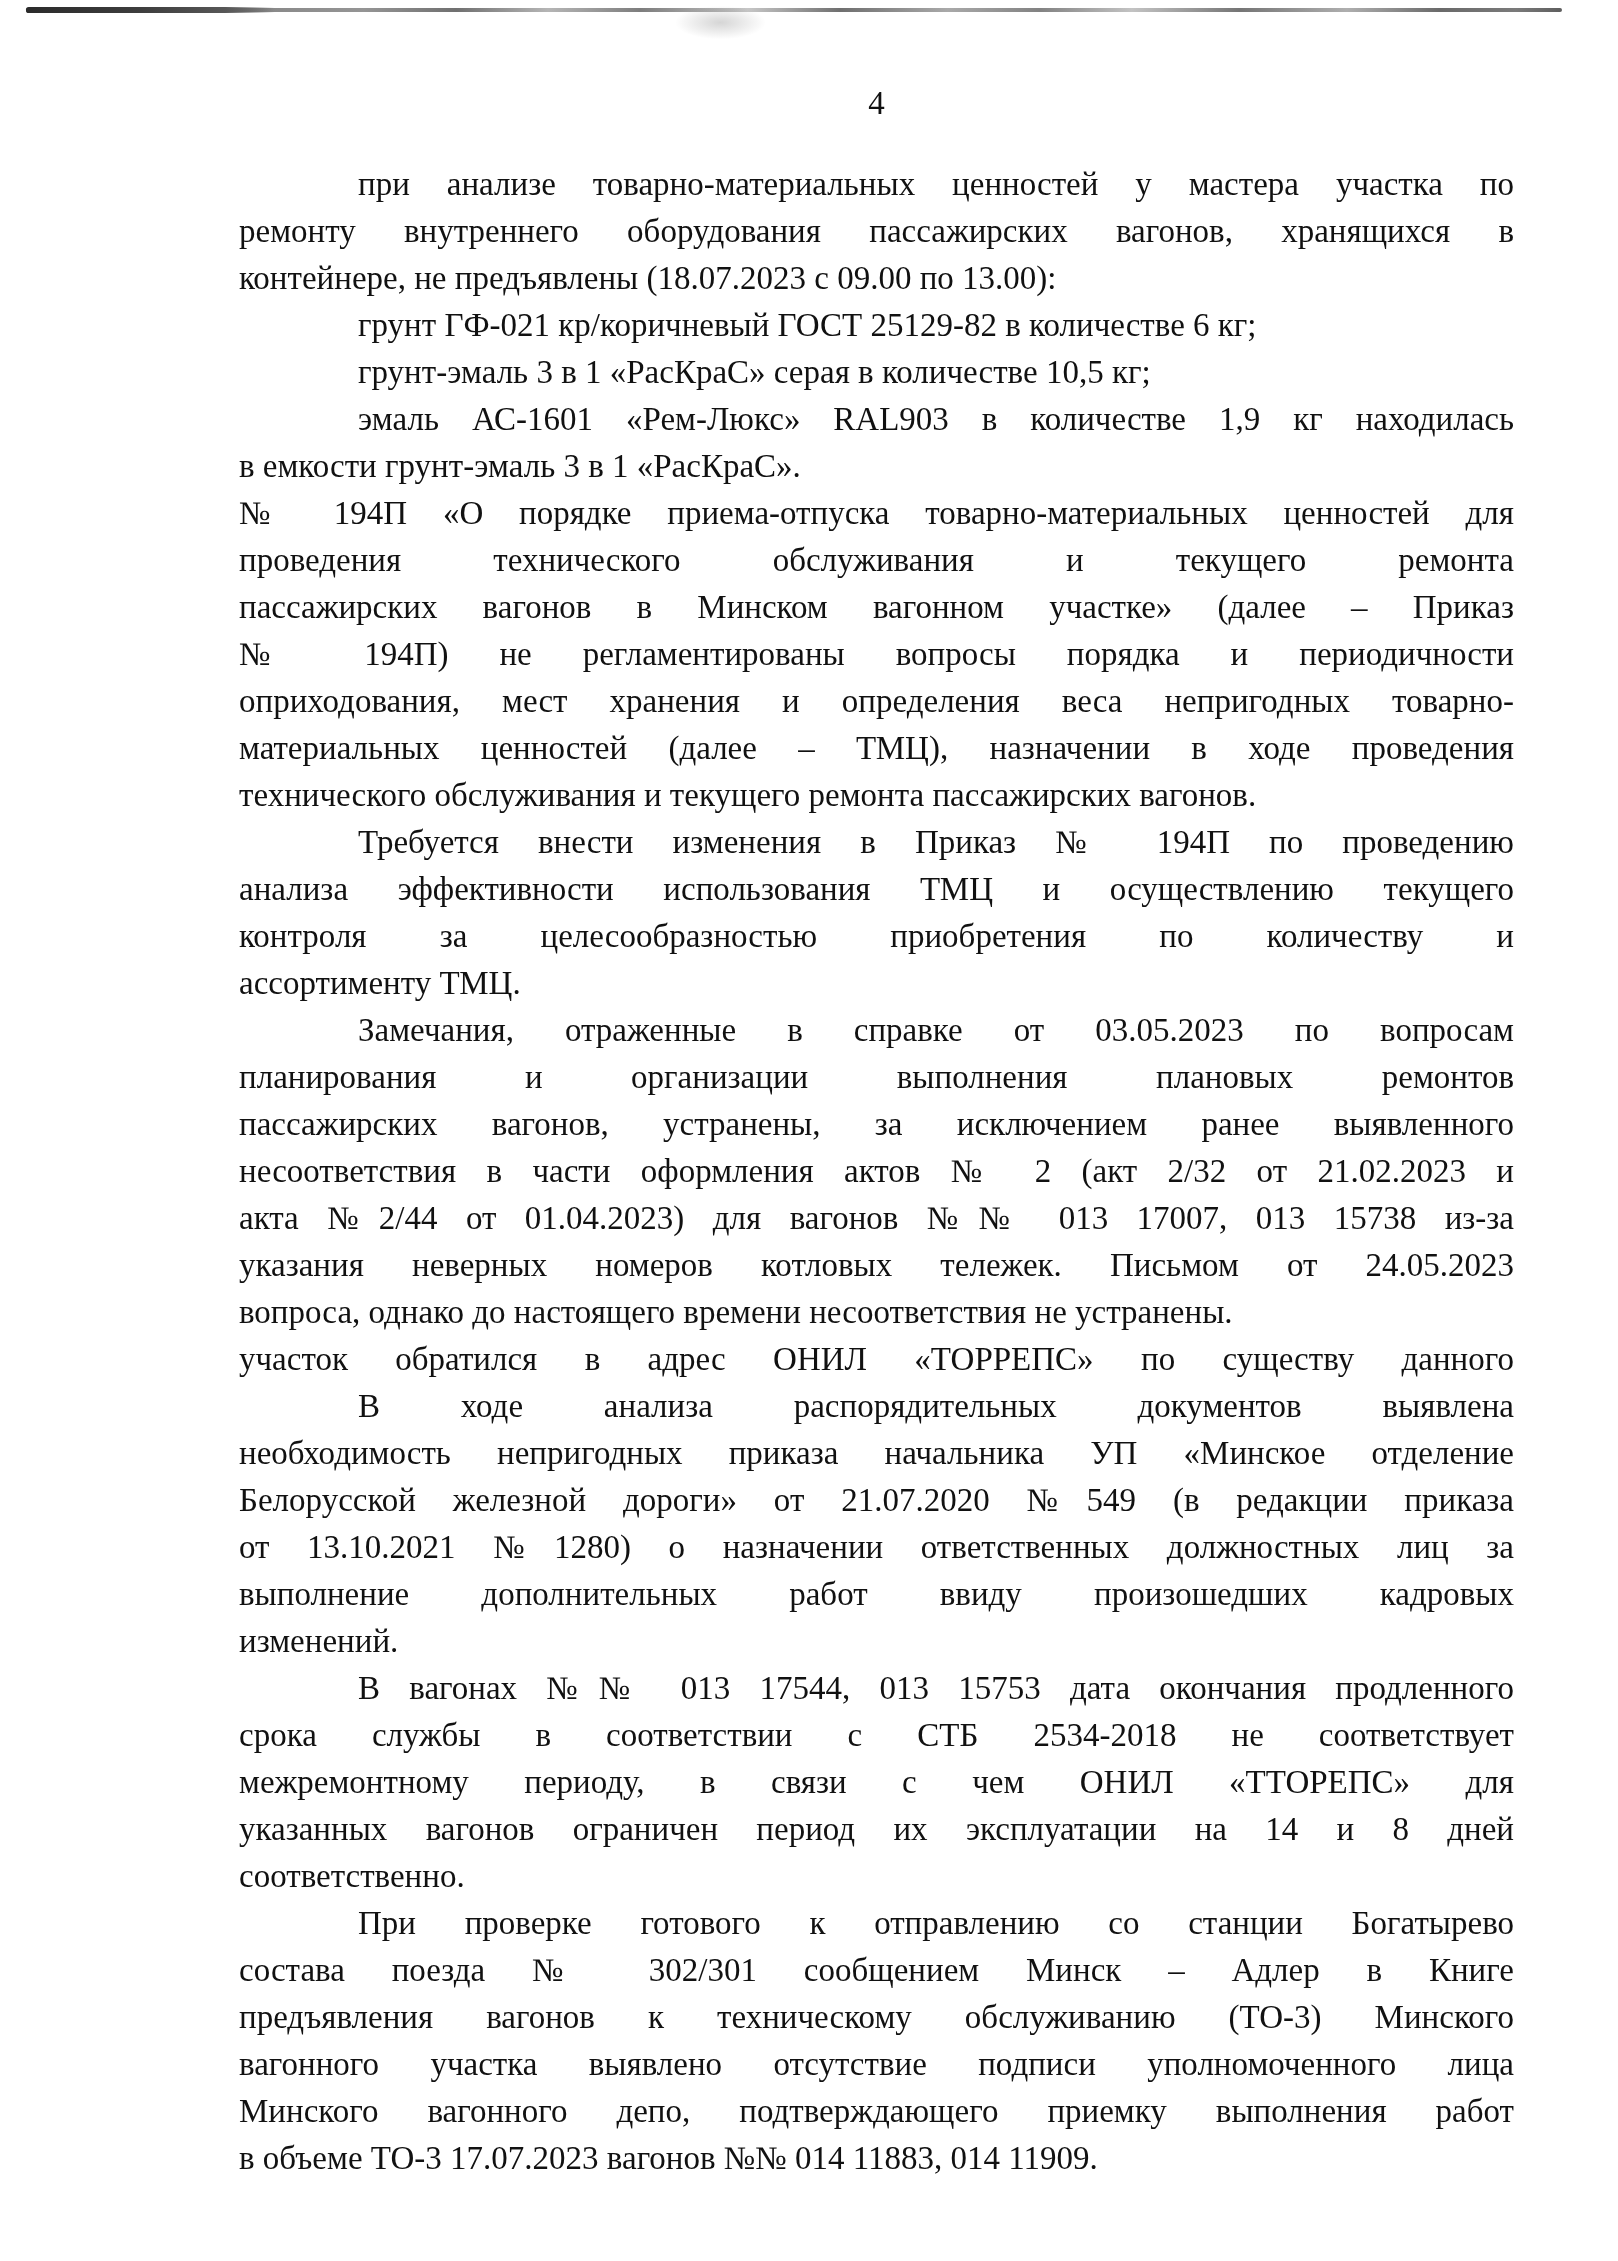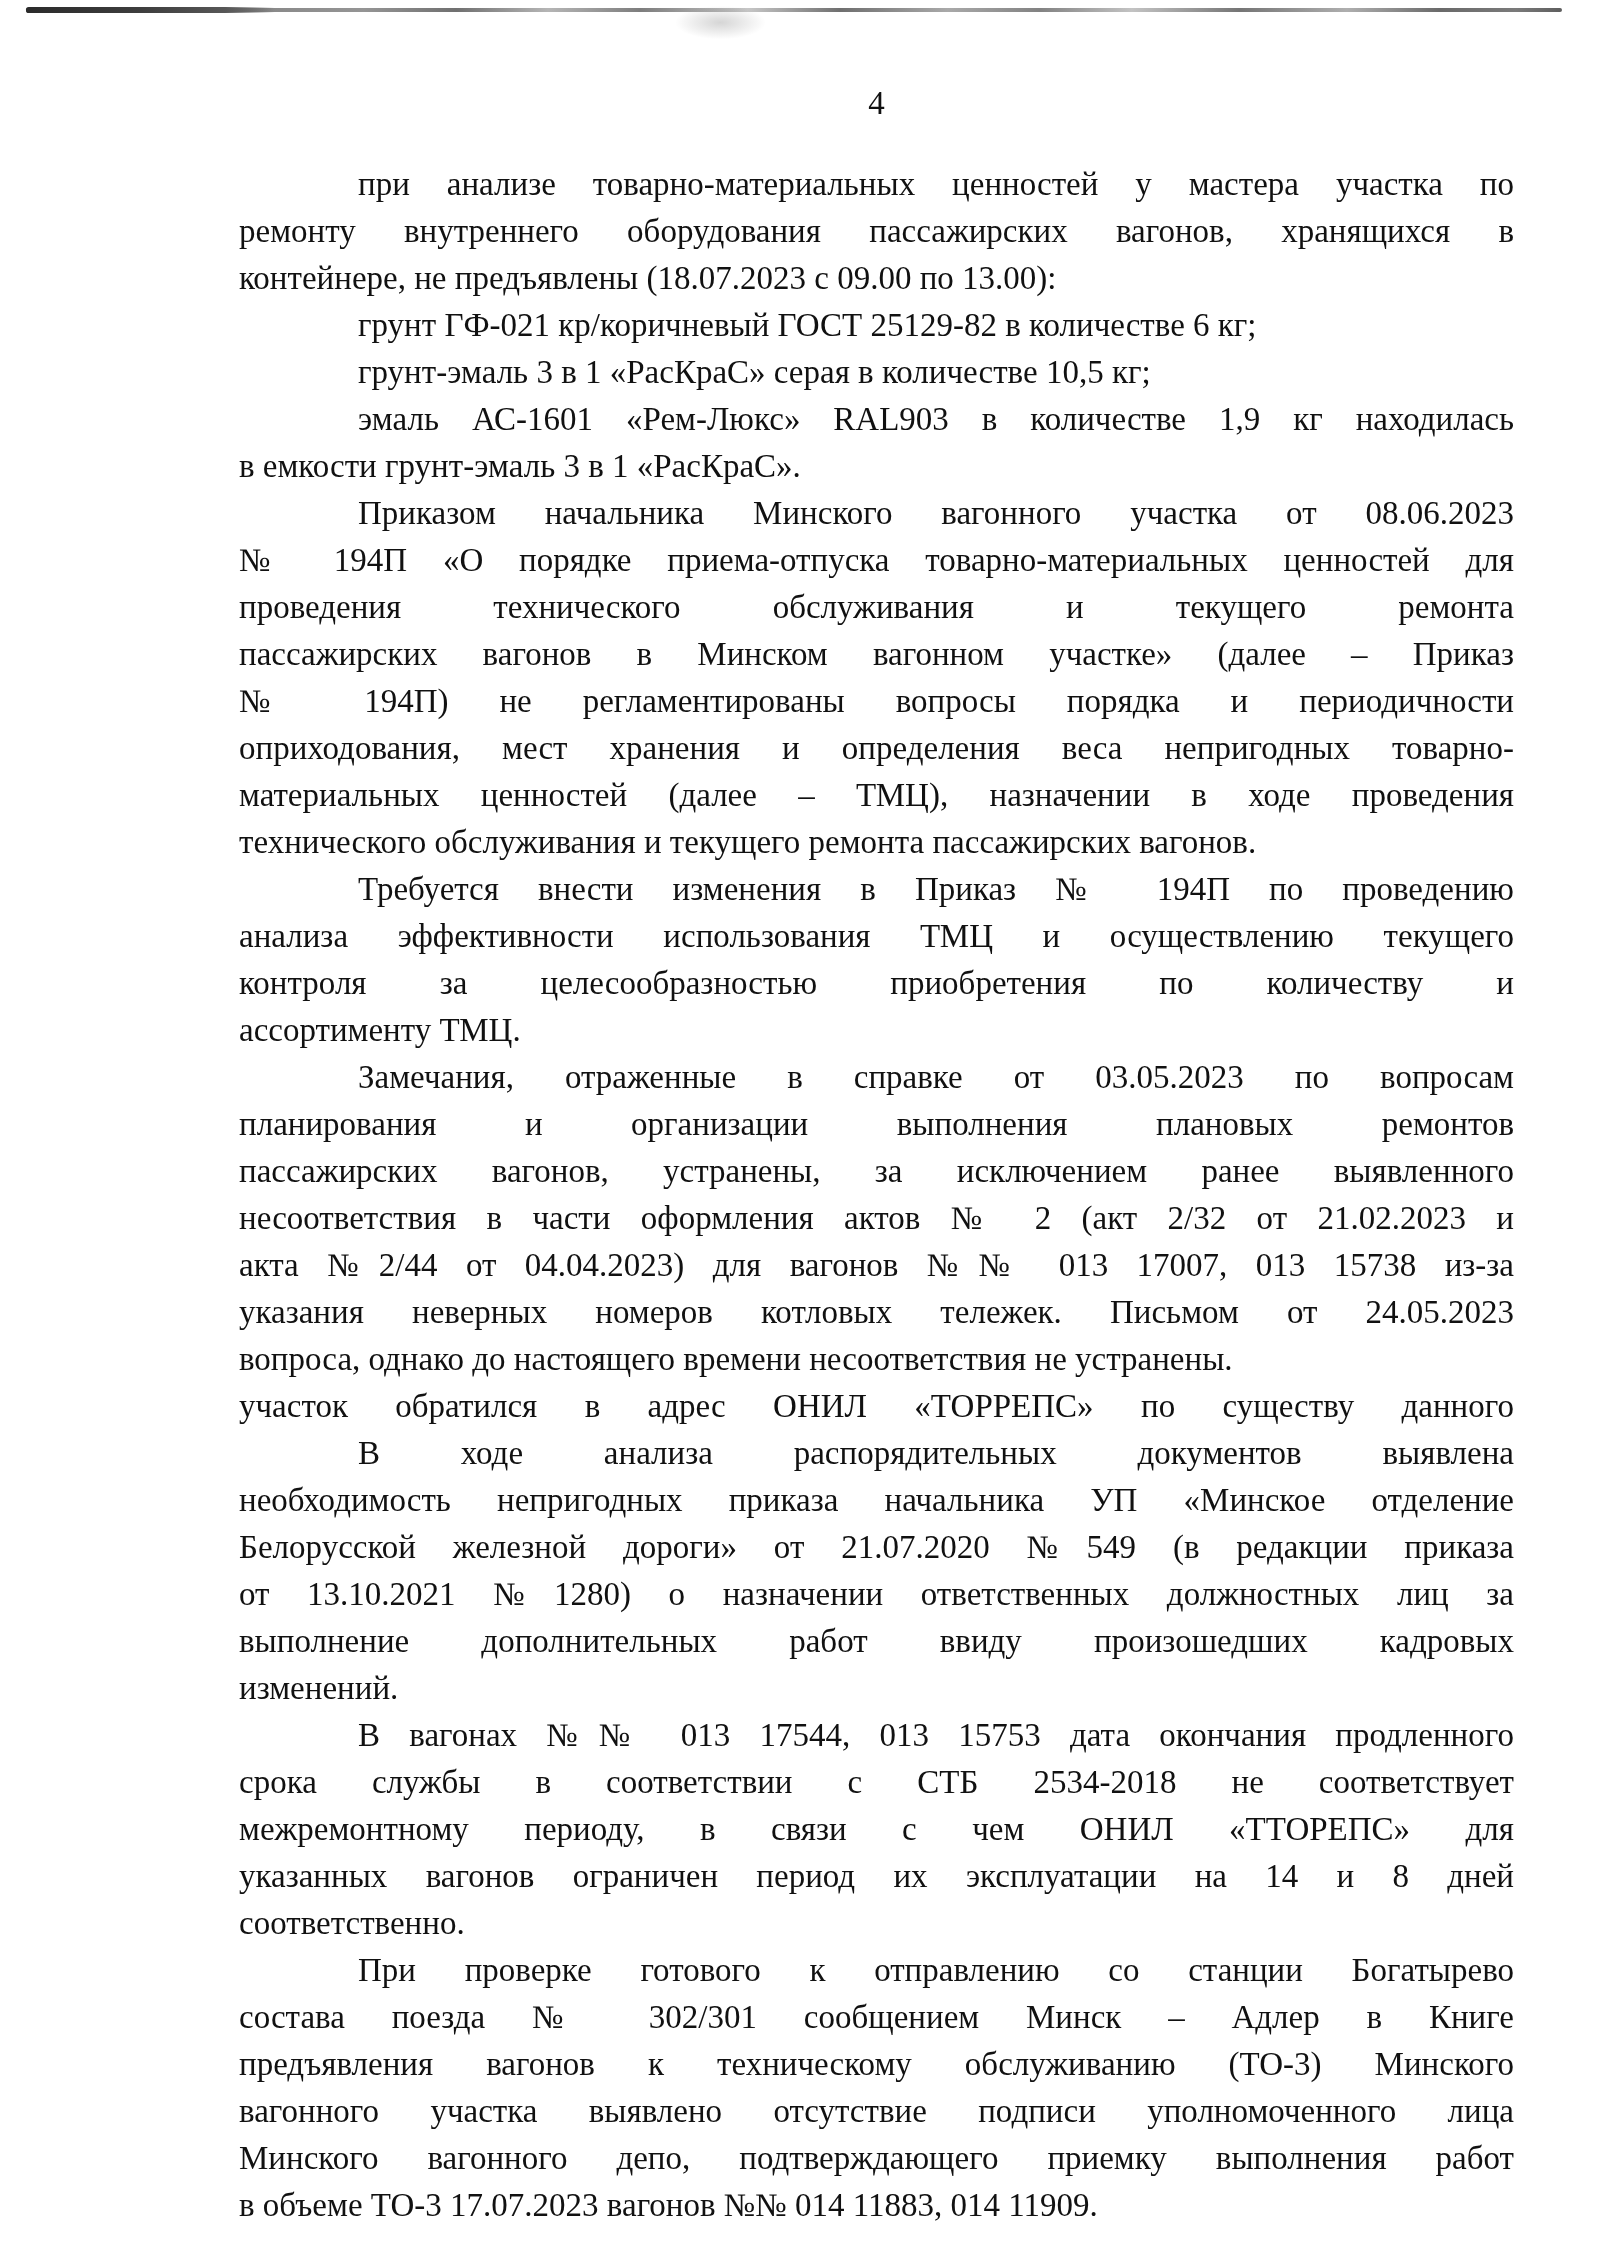--- a/index.html
+++ b/index.html
@@ -94,37 +94,36 @@
   <div class="page-num">4</div>
 
   <div class="text-block">
     <div class="ln st ind">при анализе товарно-материальных ценностей у мастера участка по</div>
     <div class="ln st">ремонту внутреннего оборудования пассажирских вагонов, хранящихся в</div>
     <div class="ln">контейнере, не предъявлены (18.07.2023 с 09.00 по 13.00):</div>
     <div class="ln ind">грунт ГФ-021 кр/коричневый ГОСТ 25129-82 в количестве 6 кг;</div>
     <div class="ln ind">грунт-эмаль 3 в 1 «РасКраС» серая в количестве 10,5 кг;</div>
     <div class="ln st ind">эмаль АС-1601 «Рем-Люкс» RAL903 в количестве 1,9 кг находилась</div>
     <div class="ln">в емкости грунт-эмаль 3 в 1 «РасКраС».</div>
-    <div class="ln st ind">Приказом начальника Минского вагонного участка от 08.06.2023</div>
     <div class="ln st">№ 194П «О порядке приема-отпуска товарно-материальных ценностей для</div>
     <div class="ln st">проведения технического обслуживания и текущего ремонта</div>
     <div class="ln st">пассажирских вагонов в Минском вагонном участке» (далее – Приказ</div>
     <div class="ln st">№ 194П) не регламентированы вопросы порядка и периодичности</div>
     <div class="ln st">оприходования, мест хранения и определения веса непригодных товарно-</div>
     <div class="ln st">материальных ценностей (далее – ТМЦ), назначении в ходе проведения</div>
     <div class="ln">технического обслуживания и текущего ремонта пассажирских вагонов.</div>
     <div class="ln st ind">Требуется внести изменения в Приказ № 194П  по проведению</div>
     <div class="ln st">анализа эффективности использования ТМЦ и осуществлению текущего</div>
     <div class="ln st">контроля за целесообразностью приобретения по количеству и</div>
     <div class="ln">ассортименту ТМЦ.</div>
     <div class="ln st ind">Замечания, отраженные в справке от 03.05.2023 по вопросам</div>
     <div class="ln st">планирования и организации выполнения плановых ремонтов</div>
     <div class="ln st">пассажирских вагонов, устранены, за исключением ранее выявленного</div>
     <div class="ln st">несоответствия в части оформления актов № 2 (акт 2/32 от 21.02.2023 и</div>
-    <div class="ln st">акта №2/44 от 04.04.2023) для вагонов №№ 013 17007, 013 15738 из-за</div>
+    <div class="ln st">акта №2/44 от 01.04.2023) для вагонов №№ 013 17007, 013 15738 из-за</div>
     <div class="ln st">указания неверных номеров котловых тележек. Письмом от 24.05.2023</div>
     <div class="ln">вопроса, однако до настоящего времени несоответствия не устранены.</div>
     <div class="ln st">участок обратился в адрес ОНИЛ «ТОРРЕПС» по существу данного</div>
     <div class="ln st ind">В ходе анализа распорядительных документов выявлена</div>
     <div class="ln st">необходимость непригодных приказа начальника УП «Минское отделение</div>
     <div class="ln st">Белорусской железной дороги» от 21.07.2020 №549 (в редакции приказа</div>
     <div class="ln st">от 13.10.2021 №1280) о назначении ответственных должностных лиц за</div>
     <div class="ln st">выполнение дополнительных работ ввиду произошедших кадровых</div>
     <div class="ln">изменений.</div>
     <div class="ln st ind">В вагонах №№ 013 17544, 013 15753 дата окончания продленного</div>

